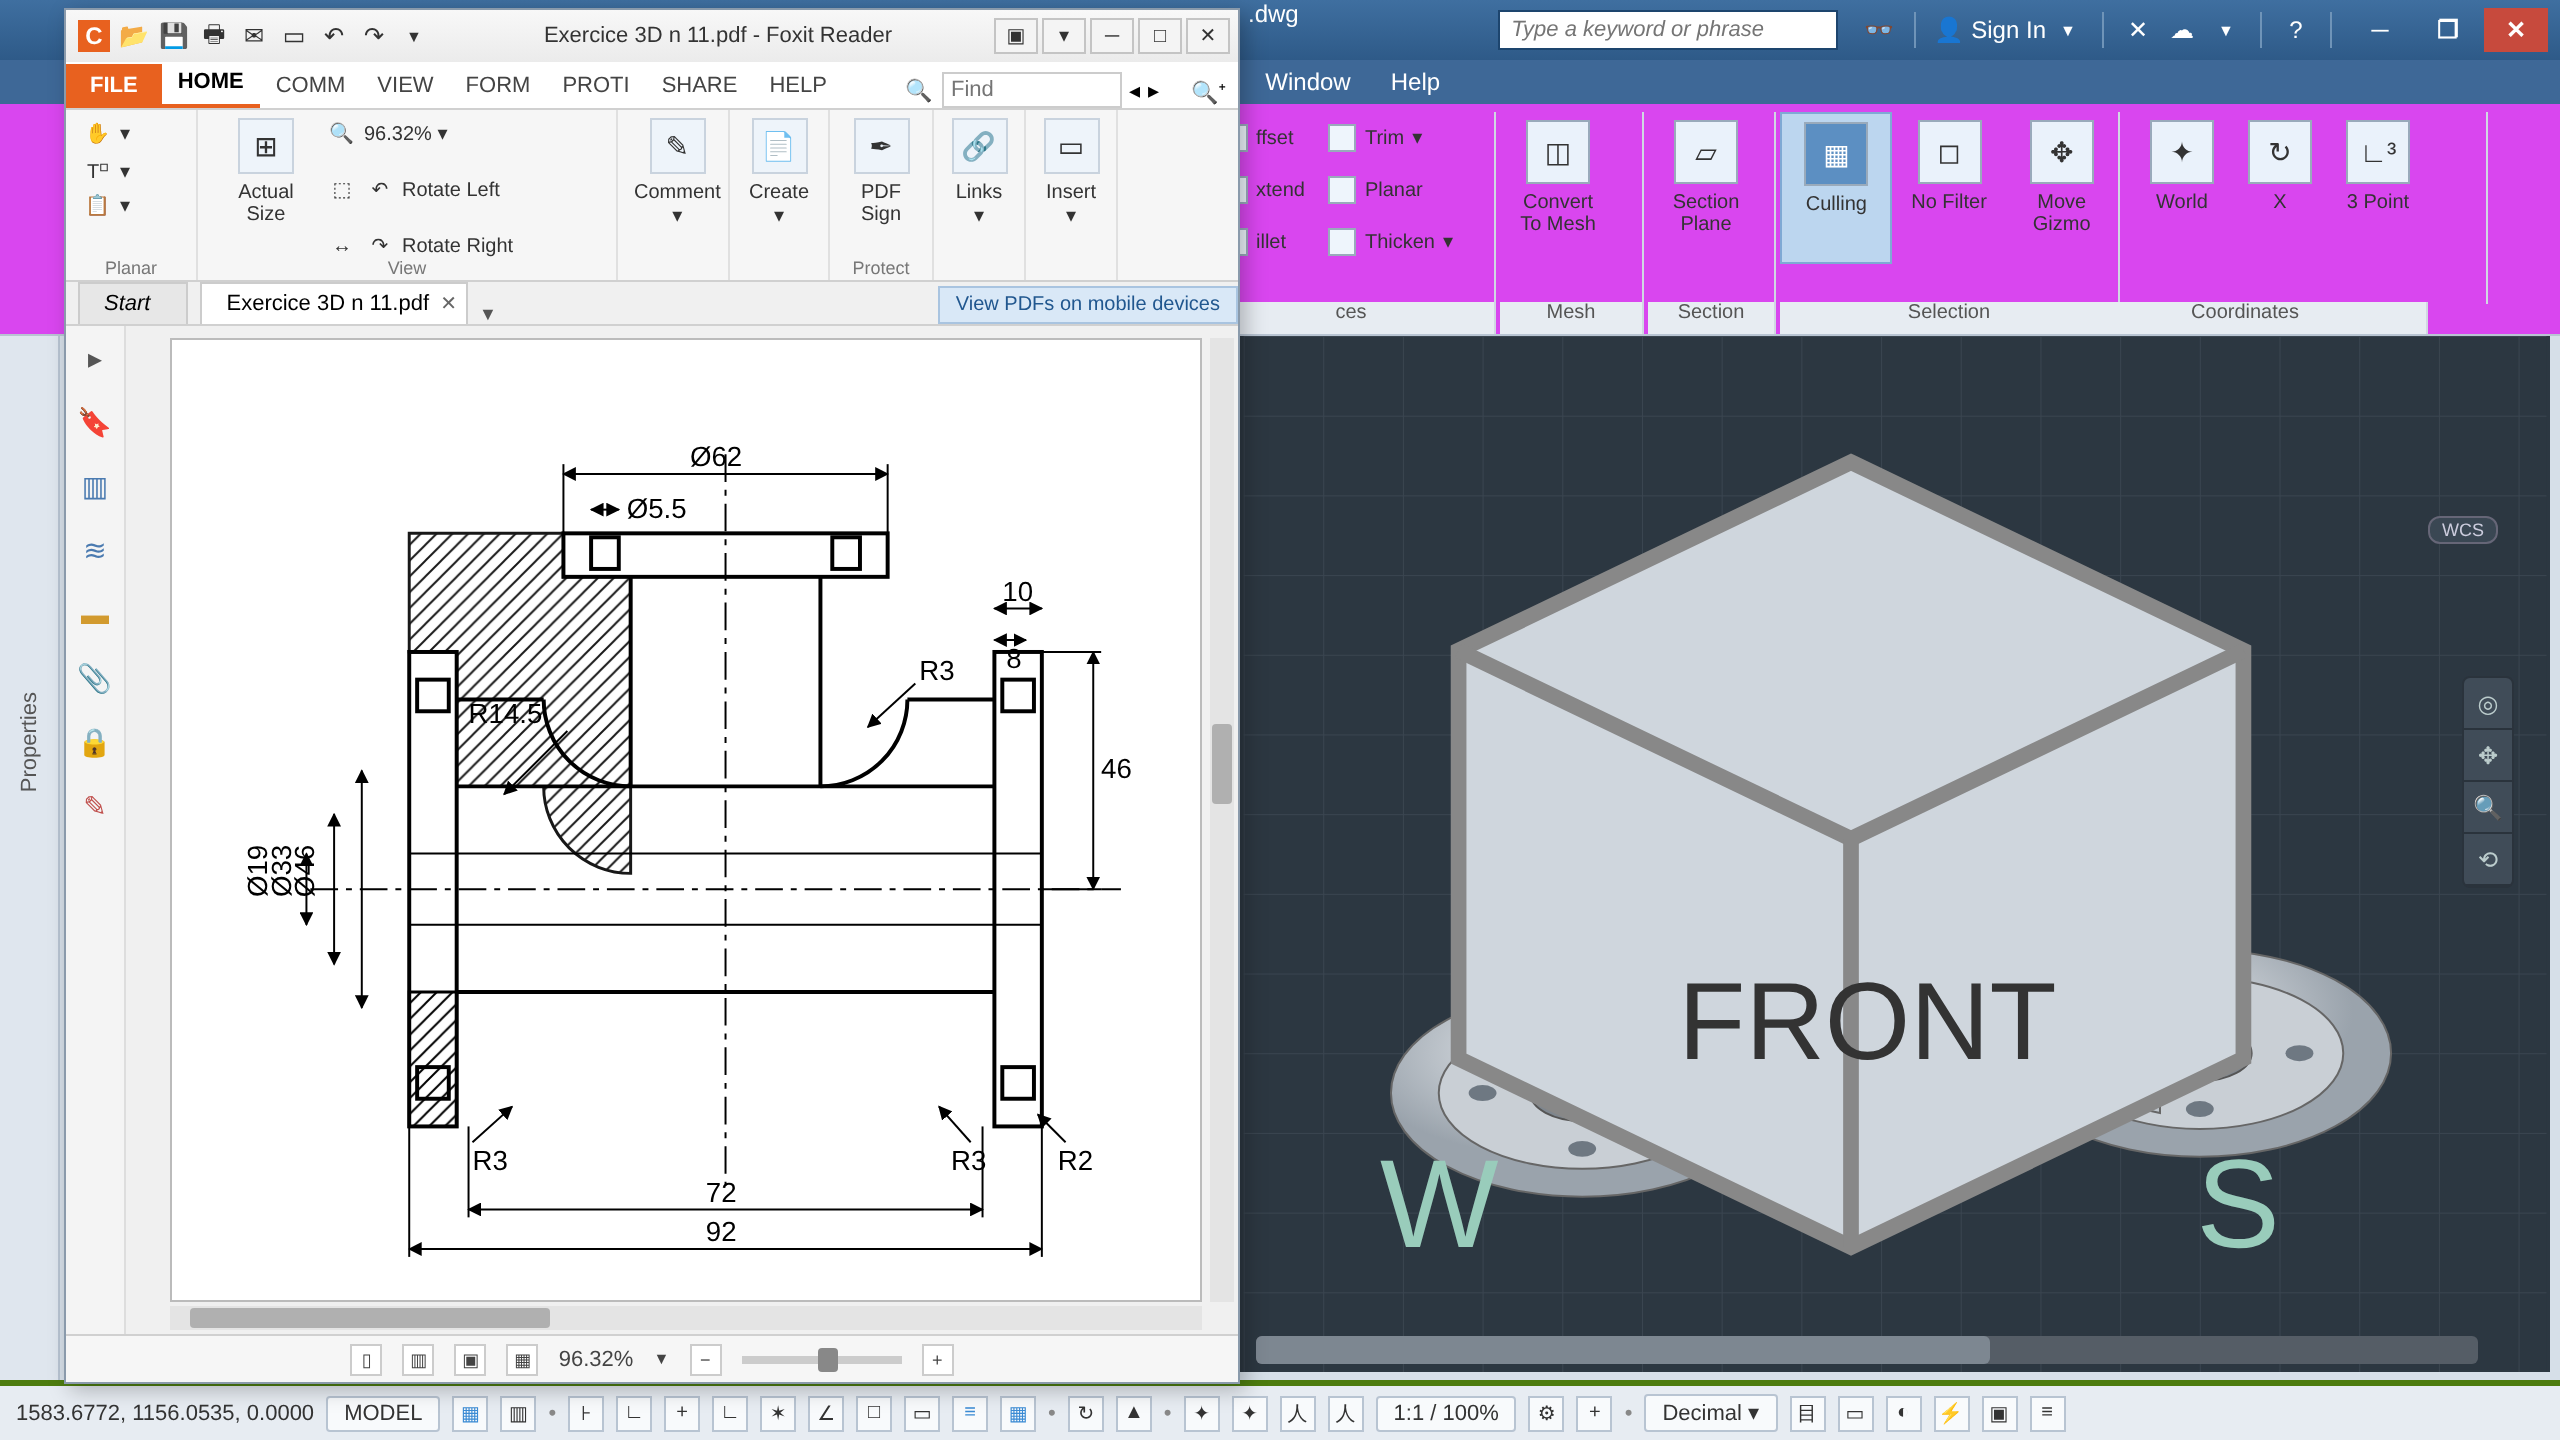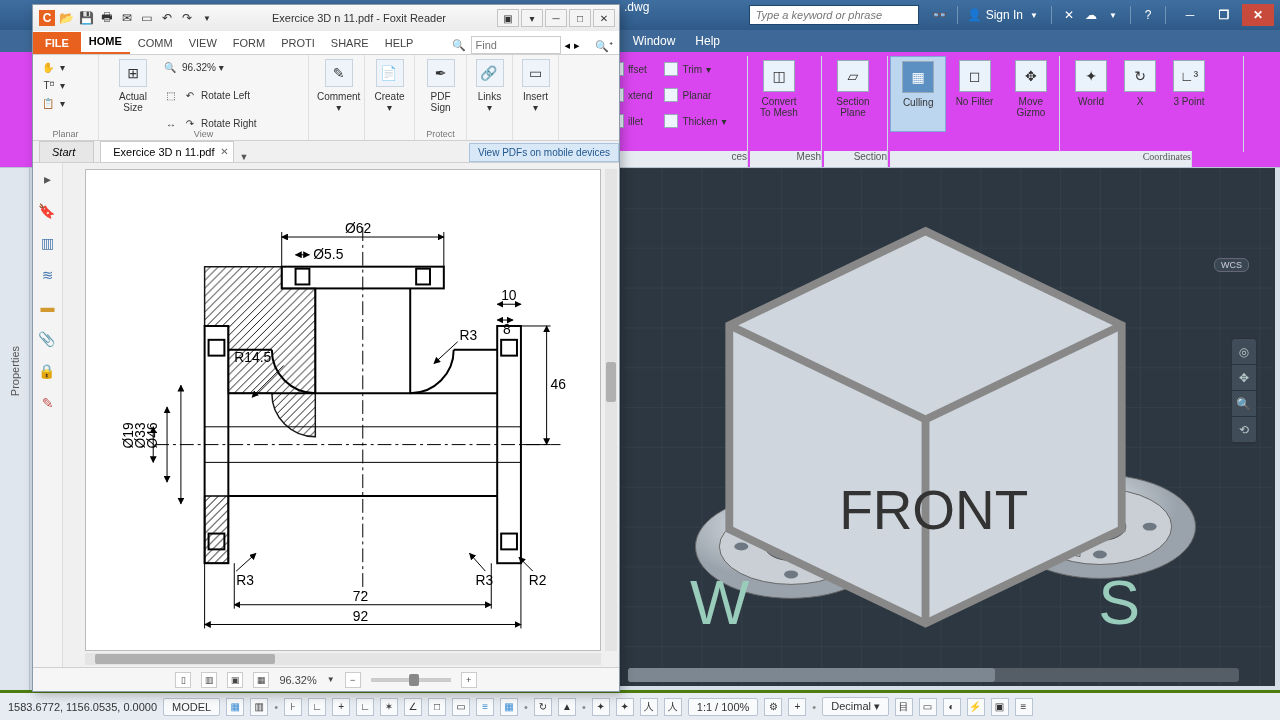--- a/index.html
+++ b/index.html
@@ -12,21 +12,21 @@
 .acad-titlebar .sep { width: 1px; height: 18px; background: #6f94b8; margin: 0 6px; }
 .acad-titlebar .ico { width: 16px; height: 16px; display: inline-flex; align-items: center; justify-content: center; margin: 0 3px; font-size: 12px; }
 .acad-sysbtn { width: 32px; height: 22px; display: inline-flex; align-items: center; justify-content: center; margin-left: 2px; font-weight: bold; }
 .acad-sysbtn.close { background: #c74a3d; }
 .acad-menubar { height: 22px; background: #3e6897; display: flex; align-items: center; font-size: 12px; color: #fff; }
 .acad-menubar span { margin-right: 20px; }
 
 
 .acad-ribbon { position: absolute; top: 52px; left: 0; right: 0; height: 116px; background: #d946ef; border-bottom: 1px solid #b8c4d2; }
 .acad-ribbon .grp { position: absolute; top: 4px; height: 96px; border-right: 1px solid #d0d8e2; display: flex; align-items: flex-start; }
-.acad-ribbon .grp-label { position: absolute; bottom: 0; height: 16px; font-size: 10px; color: #555; text-align: right; background: #e7ecf2; border-right: 1px solid #d0d8e2; }
+.acad-ribbon .grp-label { position: absolute; bottom: 0; height: 16px; font-size: 10px; color: #555; text-align: center; background: #e7ecf2; border-right: 1px solid #d0d8e2; }
 .bigbtn { display: flex; flex-direction: column; align-items: center; justify-content: flex-start; width: 58px; height: 76px; font-size: 10px; color: #333; padding-top: 4px; }
 .bigbtn .bi { width: 32px; height: 32px; border: 1px solid #9ab; background: #eaf2fb; margin-bottom: 4px; display: flex; align-items: center; justify-content: center; font-size: 14px; }
 .bigbtn.active { background: #bcd6ef; border: 1px solid #7fa9d4; }
 .smallrow { display: flex; flex-direction: column; justify-content: space-around; height: 78px; font-size: 10px; color: #333; padding: 0 6px; }
 .smallrow div { display: flex; align-items: center; gap: 4px; white-space: nowrap; }
 .sm-ico { width: 14px; height: 14px; border: 1px solid #9ab; background: #eef5fc; }
 
 
 .viewport { position: absolute; left: 620px; top: 168px; right: 5px; bottom: 34px; background: #2c3741; overflow: hidden; }
 .viewport svg { width: 100%; height: 100%; }
@@ -194,21 +194,21 @@
       </div>
     <div class="bigbtn" style="width:40px">
         <div class="bi">↻</div>
         <span>X</span>
       </div>
     <div class="bigbtn">
         <div class="bi">∟³</div>
         <span>3 Point</span>
       </div>
   </div>
-  <div class="grp-label" style="left:1010px; width:182px;font-family:Liberation Serif, serif;">Coordinates</div>
+  <div class="grp-label" style="left:1032px; width:182px;">Coordinates</div>
   <div class="grp-label" style="left:604px; width:144px;">ces</div>
 </div>
 
 <div class="viewport">
   <svg viewBox="0 0 654 520">
     <defs>
       <radialGradient id="sh" cx="40%" cy="30%">
           <stop offset="0%" stop-color="#e4e8ec"></stop>
           <stop offset="100%" stop-color="#9aa3ac"></stop>
         </radialGradient>

